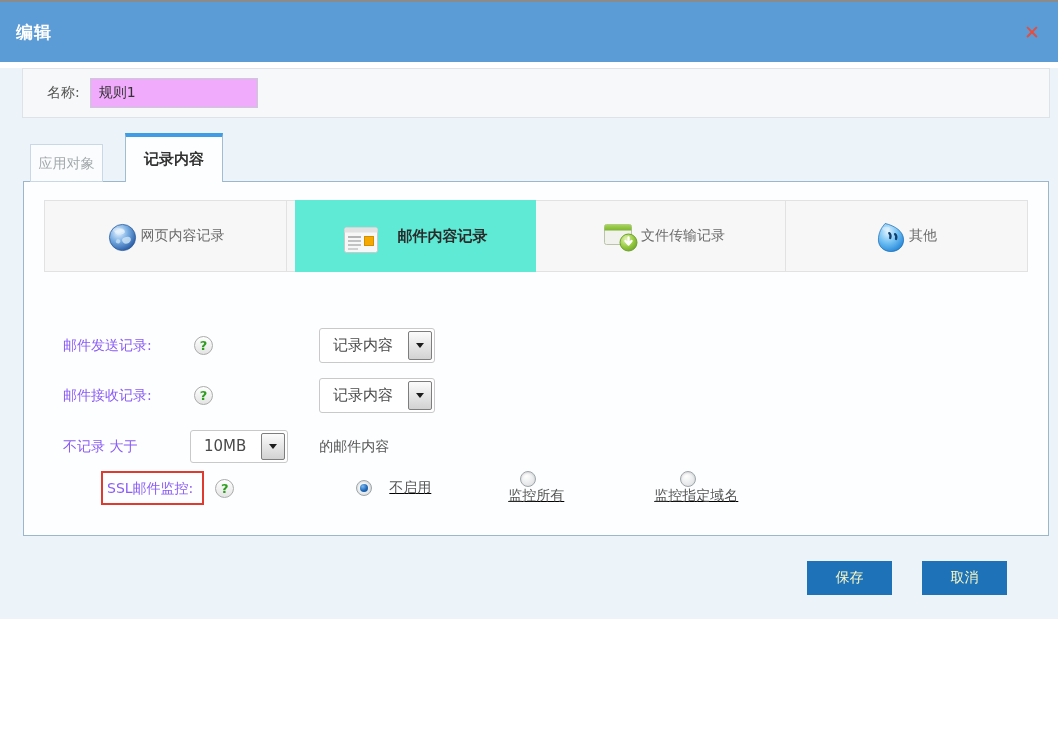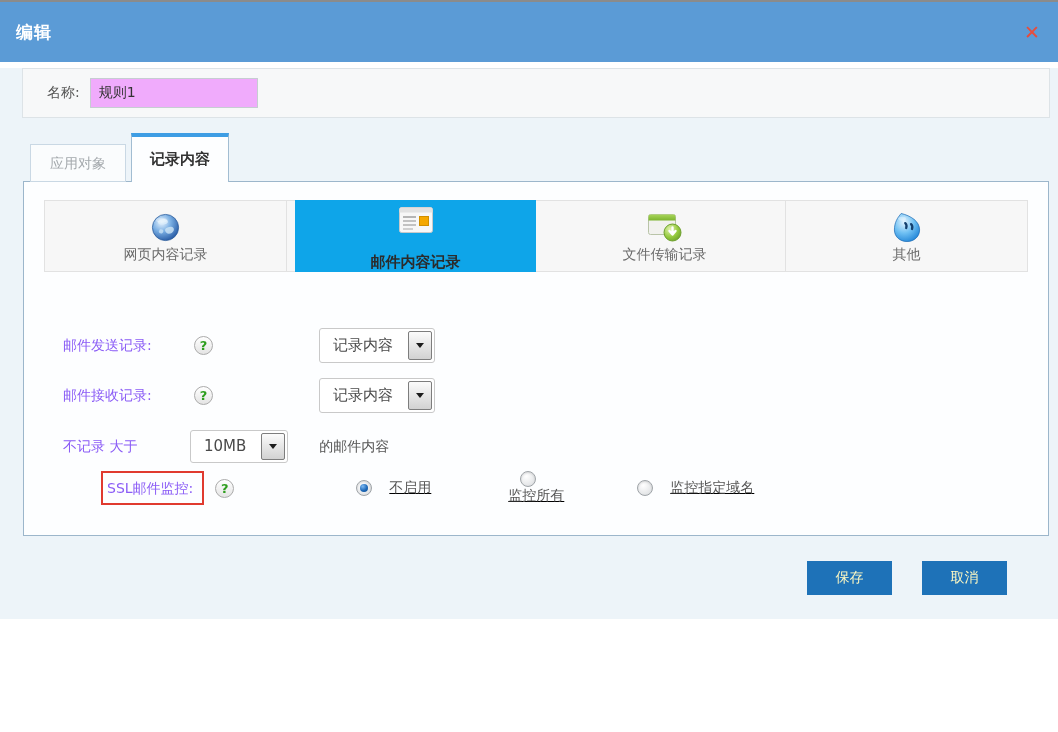--- a/index.html
+++ b/index.html
@@ -13,30 +13,30 @@
   .close-btn { color:#e74c3c; font-size:19px; font-weight:900; cursor:pointer; line-height:1; }
 
   .dialog-body { background:#edf4f9; padding-bottom:24px;padding-left:14px; }
 
   .name-row { margin:6px 8px 0 8px; height:50px; background:#f7f8f9; border:1px solid #dde3e7; display:flex; align-items:center; padding-left:24px; }
   .name-label { color:#555; font-size:14px; margin-right:10px; }
   .name-input { width:168px; height:30px; border:1px solid #c6cdd2; background:#f0abfc; padding:0 8px; font-size:14px; color:#333; font-family:inherit; }
 
   .tab-bar { display:flex; align-items:flex-end; padding-left:16px; margin-top:15px; position:relative; z-index:2; margin-bottom:-1px; }
   .tab { cursor:pointer; text-align:center; }
-  .tab-inactive { width:96px; height:38px; line-height:36px; background:#fafcfd; border:1px solid #c9d8e4; color:#a3a8ac; font-size:14px; margin-right:5px; }
+  .tab-inactive { width:73px; height:38px; line-height:36px; background:#fafcfd; border:1px solid #c9d8e4; color:#a3a8ac; font-size:14px; margin-right:22px; }
   .tab-active { width:98px; height:49px; background:#fdfeff; border:1px solid #a2bdd2; border-bottom:none; border-top:4px solid #3e9de4; color:#333; font-size:15px; font-weight:bold; line-height:44px; }
 
   .panel { margin:0 9px; background:#fdfeff; border:1px solid #9cb6cb; min-height:353px; }
 
   .type-bar { display:flex; margin:18px 20px 0 20px; height:72px; border:1px solid #e2e2e2; background:#f7f7f7; }
-  .type-cell { flex:1; border-right:1px solid #e2e2e2; display:flex; flex-direction:column; align-items:center; justify-content:center; gap:3px; cursor:pointer; }
+  .type-cell { flex:1; border-right:1px solid #e2e2e2; display:flex; align-items:center; justify-content:center; gap:3px; cursor:pointer; }
   .type-cell:last-child { border-right:none; }
   .type-cell .type-label { color:#6b6b6b; font-size:14px; }
-  .type-cell.selected { background:#0ea5e9; margin:-1px 8px; border-right:none;gap:20px; }
+  .type-cell.selected { background:#5eead4; margin:-1px 8px; border-right:none;gap:20px; }
   .type-cell.selected .type-label { color:#2b2b2b; font-weight:bold; font-size:15px; }
   .type-icon { height:34px; display:flex; align-items:flex-end; justify-content:center; }
 
   .form { padding:56px 0 30px 39px; }
   .form-row { display:flex; align-items:center; margin-bottom:15px; }
   .row-label { width:131px; color:#8b5cf6; font-size:14px; flex-shrink:0; }
   .help-icon { width:19px; height:19px; border-radius:50%; border:1px solid #ababab; background:linear-gradient(#ffffff,#e4e4e4); color:#2e9e1e; font-weight:bold; font-size:13px; text-align:center; line-height:17px; cursor:pointer; flex-shrink:0; }
 
   .dropdown { display:inline-flex; align-items:stretch; border:1px solid #c9c9c9; border-radius:3px; background:#ffffff; height:35px; cursor:pointer; }
   .dd-text { padding:0 13px; line-height:33px; color:#4a4a4a; font-size:15px; }
@@ -48,21 +48,21 @@
   .row3 .row-label { width:127px; }
   .row3 .after-text { margin-left:31px; }
 
   .ssl-box { border:2px solid #e03a2f; padding:5px 9px 5px 4px; margin-left:-4px; }
   .ssl-box .row-label { width:auto; }
   .row4 .help-icon { margin-left:11px; }
   .radio-group { display:flex; align-items:center; margin-left:122px; }
   .radio-item { display:flex; align-items:center; cursor:pointer;text-decoration:underline; }
   .radio-item .r-label { color:#555; font-size:14px; margin-left:17px; }
   .radio-gap1 { margin-left:60px;flex-direction:column; }
-  .radio-gap2 { margin-left:73px; }
+  .radio-gap2 { margin-left:73px;flex-direction:column; }
   .radio { width:16px; height:16px; border-radius:50%; border:1px solid #9fa4a8; background:radial-gradient(circle at 38% 32%, #ffffff 0%, #e2e4e6 75%, #cfd3d6 100%); box-shadow:inset 0 1px 2px rgba(0,0,0,0.12); display:flex; align-items:center; justify-content:center; }
   .radio.checked::after { content:""; width:8px; height:8px; border-radius:50%; background:radial-gradient(circle at 35% 30%, #7db9f2 0%, #1f69b8 55%, #0a4a92 100%); }
 
   .footer { margin:25px 51px 0 0; text-align:right; }
   .btn { width:85px; height:34px; background:#1e72b8; color:#fef9c3; border:none; font-size:14px; font-family:inherit; cursor:pointer; }
   .btn + .btn { margin-left:25px; }
 </style>
 </head>
 <body>
 

